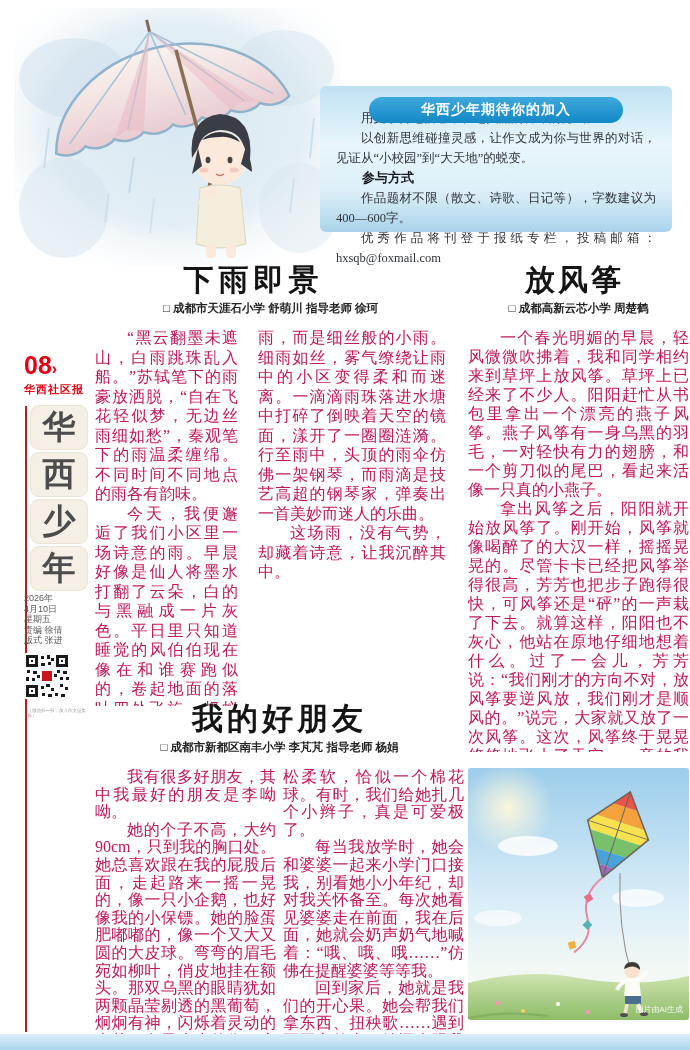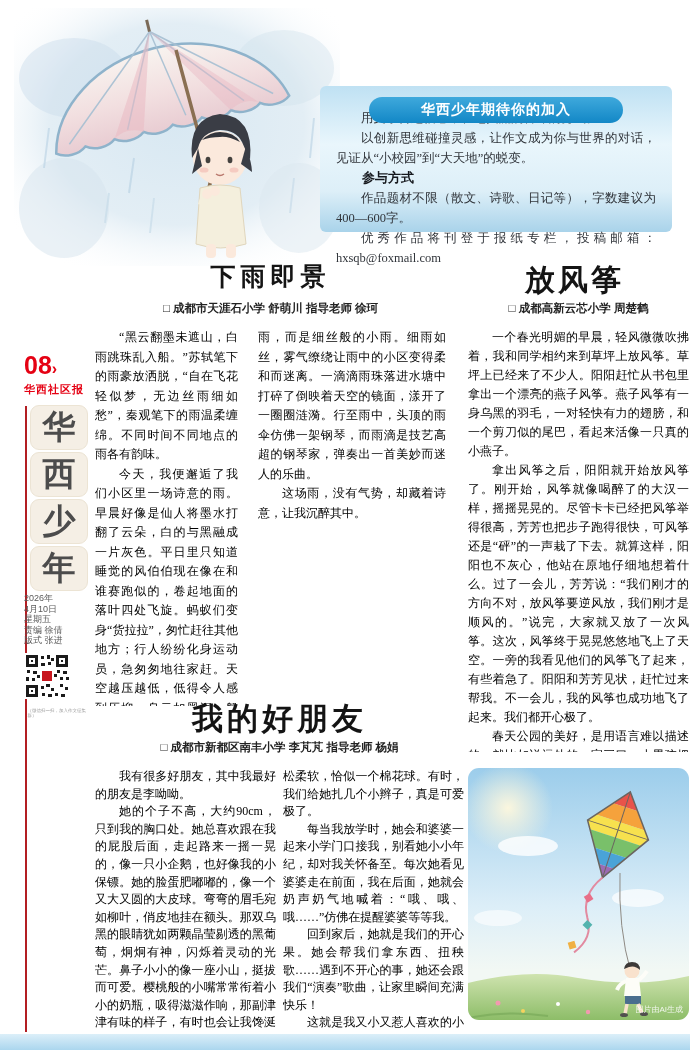--- a/index.html
+++ b/index.html
@@ -34,36 +34,36 @@
          color:#5a5a5a;line-height:10.5px;}
   .qr-wrap{margin-top:7px;}
   .qr-note{margin-top:4px;font-size:5px;color:#9a9a9a;transform:scale(.9);
          font-family:"Liberation Sans",sans-serif;}
   .red-rule{position:absolute;left:25px;top:406px;width:2px;height:626px;background:#b31e23;}
   
   .art-title{position:absolute;text-align:center;font-family:"Liberation Sans",sans-serif;
          font-weight:bold;color:#141414;}
   .byline{position:absolute;text-align:center;font-family:"Liberation Sans",sans-serif;
          font-weight:bold;font-size:11.5px;color:#222;}
-  .col{position:absolute;font-size:12px;text-align:justify;overflow:hidden;color:#000000;}
+  .col{position:absolute;font-size:16px;text-align:justify;overflow:hidden;color:#be185d;}
   .col p{margin:0;}
   .col p.ind{text-indent:2em;}
   .c-rain1{left:95px;top:328px;width:143px;height:378px;line-height:19.5px;}
   .c-rain2{left:258px;top:328px;width:188px;height:378px;line-height:19.5px;}
   .c-kitea{left:468px;top:328px;width:221px;height:424px;line-height:19px;}
   .c-fr1{left:95px;top:768px;width:181px;height:266px;line-height:17.6px;}
   .c-fr2{left:283px;top:768px;width:181px;height:266px;line-height:17.6px;}
-  .t-rain{left:95px;top:260px;width:351px;font-size:25px;letter-spacing:5px;}
+  .t-rain{left:78px;top:260px;width:351px;font-size:30px;letter-spacing:5px;}
   .b-rain{left:95px;top:301px;width:351px;}
   .t-kite{left:464px;top:260px;width:221px;font-size:30px;letter-spacing:3px;}
   .b-kite{left:468px;top:301px;width:221px;}
   .t-friend{left:95px;top:698px;width:369px;font-size:31px;letter-spacing:4px;}
   .b-friend{left:95px;top:740px;width:369px;}
   
-  .illus-kite{position:absolute;left:468px;top:768px;width:221px;height:252px;border-radius:11px;overflow:hidden;}
+  .illus-kite{position:absolute;left:468px;top:768px;width:221px;height:252px;border-radius:3px;overflow:hidden;}
   .img-caption{position:absolute;right:6px;bottom:5px;color:#ffffff;opacity:.85;font-size:8px;
          font-family:"Liberation Sans",sans-serif;}
   
   .bottom-strip{position:absolute;left:0;bottom:0;width:690px;height:16px;
          background:linear-gradient(180deg,#dceff9,#abd6ee);}
 </style>
 </head>
 <body>
 
 <div class="page">

